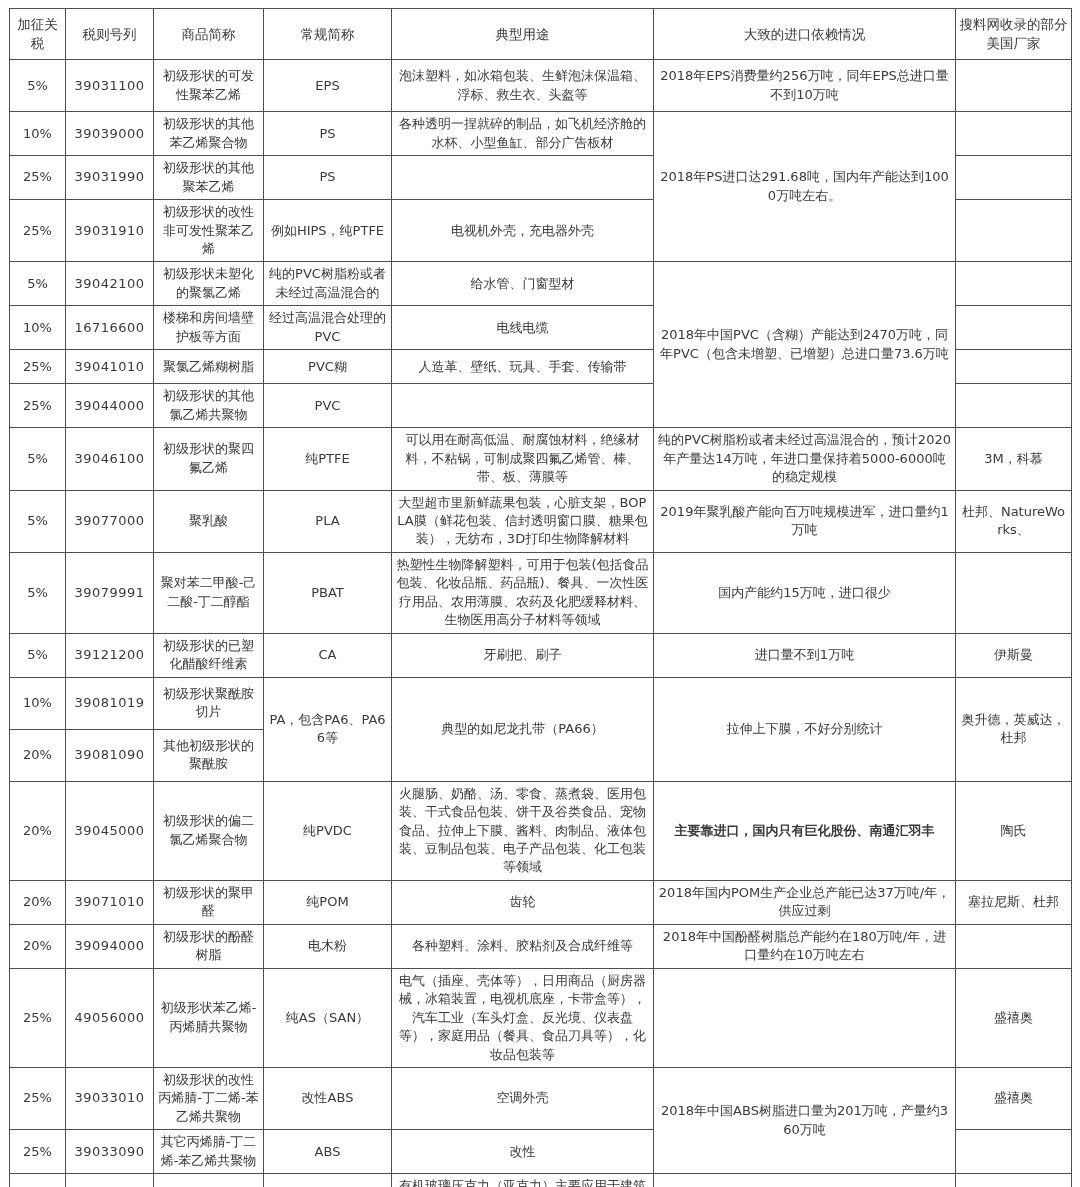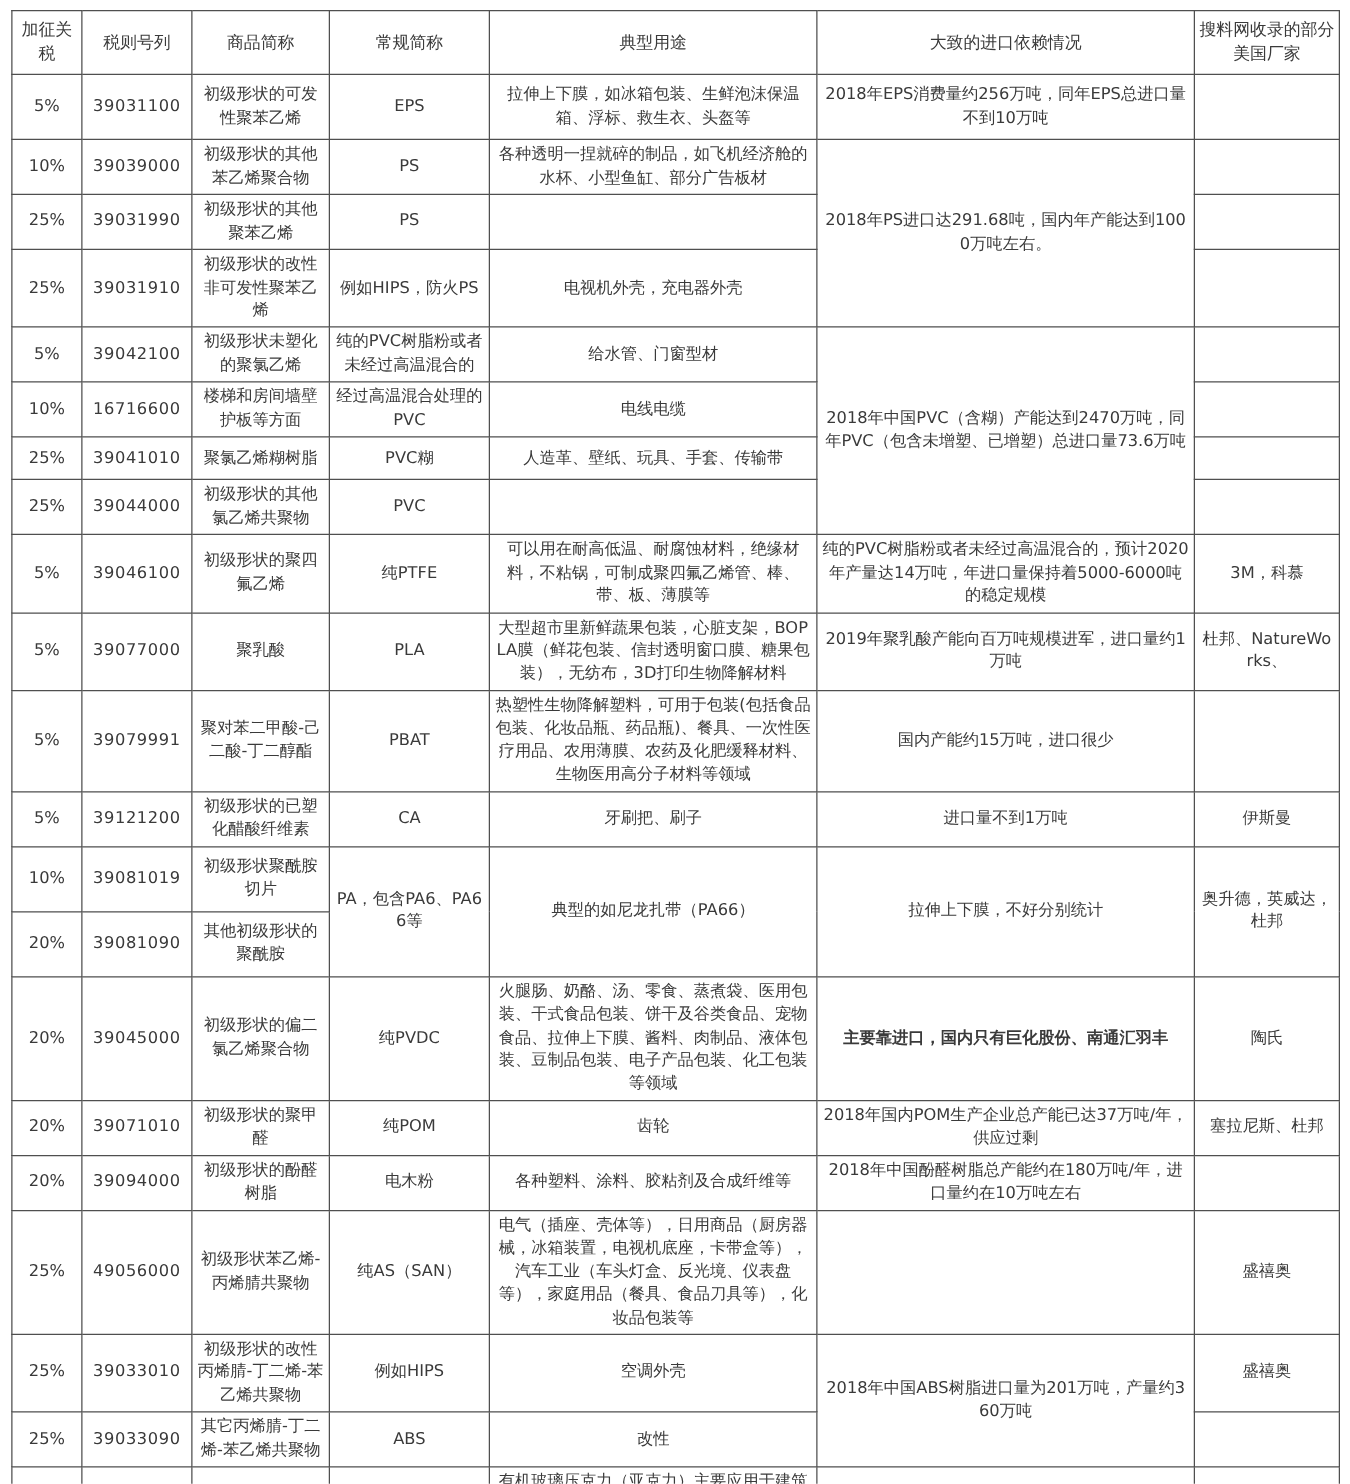--- a/index.html
+++ b/index.html
@@ -20,21 +20,21 @@
     line-height:1.42;
     text-align:center;
     vertical-align:middle;
     padding:3px 4px;
     word-break:break-all;
   }
   table.tariff th { font-weight:normal; font-size:13.5px; padding:6px 2px; }
   td.num  { font-size:14.5px; letter-spacing:.5px; }
   td.pct  { font-size:13.5px; }
   .red    { color:#d9342b; }
-  .bold   { font-weight:bold; }
+  .bold   { font-weight:bold;font-family:Liberation Serif, serif; }
   tr { height:34px; }
   tr.tall  { height:52px; }
   tr.xtall { height:72px; }
 </style>
 </head>
 <body>
 
 <div class="wrap">
 <table class="tariff">
   <colgroup>
@@ -55,21 +55,21 @@
     <th>典型用途</th>
     <th>大致的进口依赖情况</th>
     <th>搜料网收录的部分美国厂家</th>
   </tr>
 
   <tr class="tall">
     <td class="pct">5%</td>
     <td class="num">39031100</td>
     <td>初级形状的可发性聚苯乙烯</td>
     <td>EPS</td>
-    <td>拉伸上下膜，如冰箱包装、生鲜泡沫保温箱、浮标、救生衣、头盔等</td>
+    <td>泡沫塑料，如冰箱包装、生鲜泡沫保温箱、浮标、救生衣、头盔等</td>
     <td>2018年EPS消费量约256万吨，同年EPS总进口量不到10万吨</td>
     <td></td>
   </tr>
 
   <tr>
     <td class="pct">10%</td>
     <td class="num">39039000</td>
     <td>初级形状的其他苯乙烯聚合物</td>
     <td>PS</td>
     <td>各种透明一捏就碎的制品，如飞机经济舱的水杯、小型鱼缸、部分广告板材</td>
@@ -81,21 +81,21 @@
     <td class="num">39031990</td>
     <td>初级形状的其他聚苯乙烯</td>
     <td>PS</td>
     <td></td>
     <td></td>
   </tr>
   <tr>
     <td class="pct">25%</td>
     <td class="num">39031910</td>
     <td>初级形状的改性非可发性聚苯乙烯</td>
-    <td>例如HIPS，防火PS</td>
+    <td>例如HIPS，纯PTFE</td>
     <td>电视机外壳，充电器外壳</td>
     <td></td>
   </tr>
 
   <tr>
     <td class="pct">5%</td>
     <td class="num">39042100</td>
     <td>初级形状未塑化的聚氯乙烯</td>
     <td>纯的PVC树脂粉或者未经过高温混合的</td>
     <td>给水管、门窗型材</td>
@@ -214,21 +214,21 @@
     <td>纯AS（SAN）</td>
     <td>电气（插座、壳体等），日用商品（厨房器械，冰箱装置，电视机底座，卡带盒等），汽车工业（车头灯盒、反光境、仪表盘等），家庭用品（餐具、食品刀具等），化妆品包装等</td>
     <td></td>
     <td>盛禧奥</td>
   </tr>
 
   <tr class="tall">
     <td class="pct">25%</td>
     <td class="num">39033010</td>
     <td>初级形状的改性丙烯腈-丁二烯-苯乙烯共聚物</td>
-    <td>例如HIPS</td>
+    <td>改性ABS</td>
     <td>空调外壳</td>
     <td rowspan="2">2018年中国ABS树脂进口量为201万吨，产量约360万吨</td>
     <td>盛禧奥</td>
   </tr>
   <tr>
     <td class="pct">25%</td>
     <td class="num">39033090</td>
     <td>其它丙烯腈-丁二烯-苯乙烯共聚物</td>
     <td>ABS</td>
     <td>改性</td>

